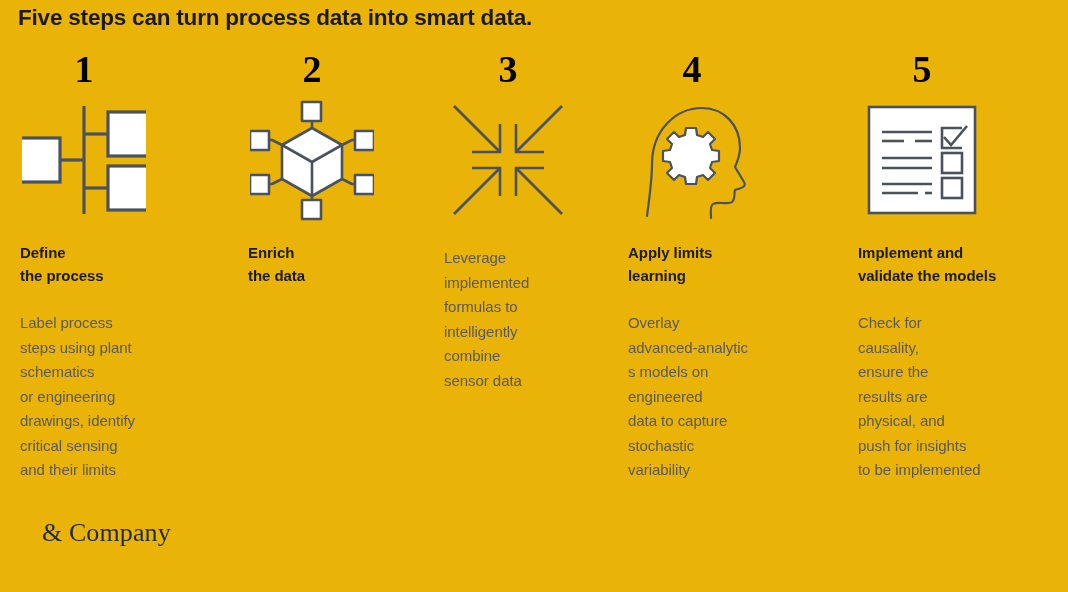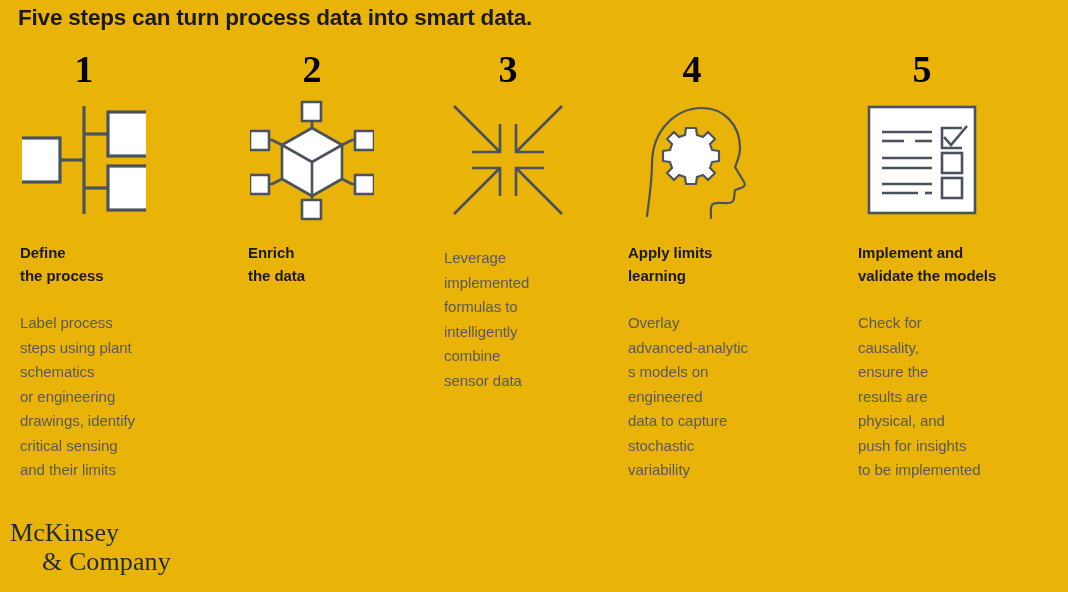--- a/index.html
+++ b/index.html
@@ -269,17 +269,16 @@
 ensure the
 results are
 physical, and
 push for insights
 to be implemented</div>
     </div>
 
   </div>
 
   <div class="logo">
-    <div class="l1">McKinsey</div>
     <div class="l2">&amp; Company</div>
   </div>
 
 </div>
 
 </body></html>

